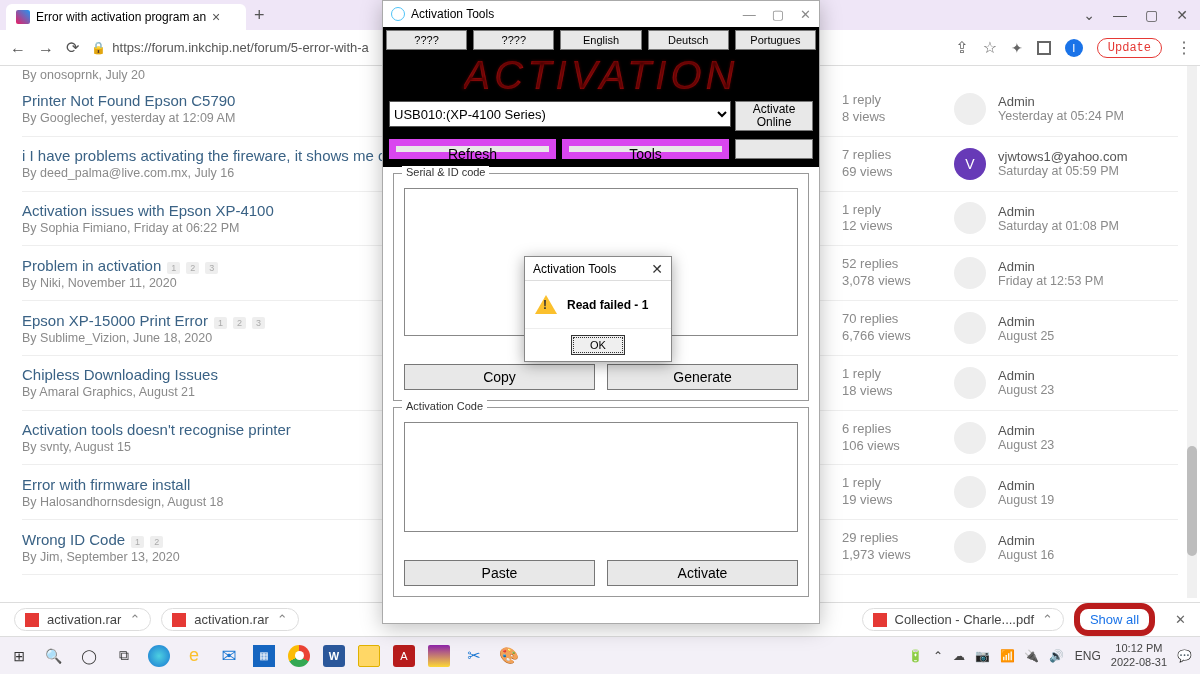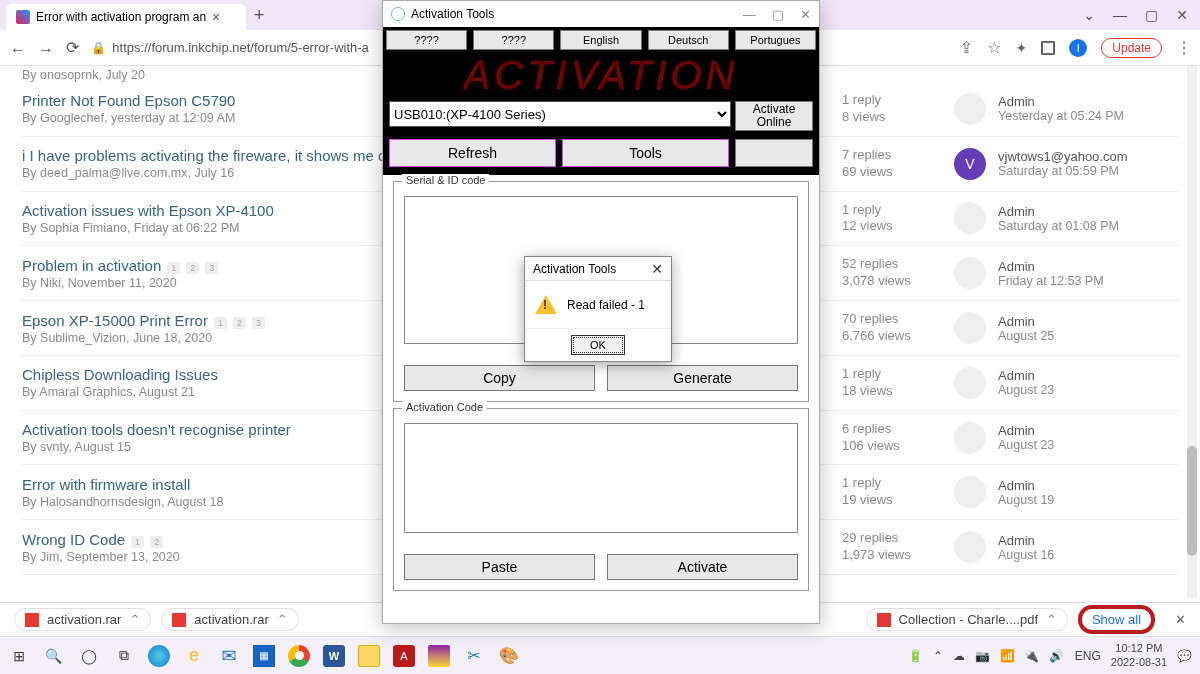--- a/index.html
+++ b/index.html
@@ -15,21 +15,21 @@
 .wincontrols span { display: inline-block; }
 
 .browser-bar { background: #fff; height: 36px; display: flex; align-items: center; padding: 0 10px; border-bottom: 1px solid #ddd; gap: 12px; }
 .navbtn { color: #555; font-size: 16px; }
 .url { color: #555; font-size: 13px; display: flex; align-items: center; gap: 6px; flex: 1; }
 .url .lock { color: #777; font-size: 12px; }
 .barright { display: flex; gap: 14px; align-items: center; color: #666; }
 .puzzle { font-size: 14px; }
 .square { width:14px; height:14px; border:2px solid #666; }
 .avatar-blue { width:18px; height:18px; border-radius:50%; background:#1a73e8; color:#fff; font-size:11px; display:flex; align-items:center; justify-content:center; }
-.update { border:1px solid #e53935; color:#e53935; border-radius:14px; padding:2px 10px; font-size:12px; }
+.update { border:1px solid #e53935; color:#e53935; border-radius:14px; padding:2px 10px; font-size:12px;font-family:Liberation Mono, monospace; }
 .dots { letter-spacing: -2px; }
 
 
 .forum { position: absolute; left: 0; right: 0; top: 66px; bottom: 38px; padding: 4px 22px 0 22px; background: #fff; overflow: hidden; }
 .thread { border-bottom: 1px solid #eee; padding: 10px 0; display: flex; align-items: center; }
 .tleft { flex: 0 0 820px; }
 .ttitle { color: #3a6285; font-size: 15px; }
 .tby { color: #8a8a8a; font-size: 12.5px; margin-top: 2px; }
 .pagebadge { display: inline-block; background: #eee; color: #aaa; font-size: 9px; padding: 1px 4px; border-radius: 2px; margin-left: 6px; }
 .tstats { width: 100px; text-align: left; color: #8a8a8a; font-size: 13px; line-height: 1.3; }
@@ -40,21 +40,21 @@
 .scrollbar { position:absolute; right:3px; top:66px; width:10px; bottom:76px; background:#f0f0f0; }
 .scrollthumb { position:absolute; right:0; width:10px; height:110px; background:#bdbdbd; border-radius:5px; top:380px; }
 
 
 .dlshelf { position:absolute; left:0; right:0; bottom:38px; height:34px; background:#fff; border-top:1px solid #ddd; display:flex; align-items:center; padding:0 14px; gap:10px; font-size:13px; color:#444; }
 .dlitem { display:flex; align-items:center; gap:8px; border:1px solid #ddd; border-radius:14px; padding:3px 10px; }
 .dlicon { width:14px;height:14px; background:#e53935; display:inline-block; }
 .dlchev { color:#888; }
 .dlspacer { flex:1; }
 .pdficon { width:14px;height:14px; background:#e53935; display:inline-block; }
-.showall { color:#1a73e8; margin-left:auto; border:4px solid #b91c1c; border-radius:14px; padding:3px 10px; }
+.showall { color:#1a73e8; margin-left:auto; border:6px solid #b91c1c; border-radius:14px; padding:3px 10px; }
 
 
 .taskbar { position:absolute; left:0; right:0; bottom:0; height:38px; background:#f3f0f7; display:flex; align-items:center; padding:0 8px; gap:13px; border-top:1px solid #ddd; }
 .tb-icon { width:22px; height:22px; display:flex; align-items:center; justify-content:center; font-size:14px; color:#333; }
 .tb-icon.edge { background: radial-gradient(circle,#4dd0e1,#1976d2); border-radius:50%; }
 .tb-icon.ie { color:#fbc02d; font-size:18px; }
 .tb-icon.mail { color:#1976d2; font-size:18px; }
 .tb-icon.calc { background:#1565c0; color:#fff; font-size:10px; }
 .tb-icon.chrome { background: conic-gradient(#ea4335 0 120deg,#34a853 120deg 240deg,#fbbc05 240deg 360deg); border-radius:50%; position:relative;}
 .tb-icon.chrome::after{content:"";width:9px;height:9px;background:#fff;border-radius:50%;position:absolute;}
@@ -74,33 +74,33 @@
 .app-winctl { margin-left:auto; display:flex; gap:16px; color:#888; font-size:13px; }
 .app-langs { background:#000; height:26px; display:flex; }
 .app-langs button { flex:1; margin:3px 3px; background:#e8e8e8; border:1px solid #777; font-size:11px; }
 .app-hero { background:#000; height:44px; display:flex; align-items:center; justify-content:center; }
 .hero-text { font-family: Impact, sans-serif; font-size:40px; letter-spacing:4px; background:linear-gradient(#8b0000,#ff1a1a,#8b0000); -webkit-background-clip:text; background-clip:text; color:transparent; font-style:italic; text-shadow:0 0 3px #400; }
 .app-row { background:#000; padding:4px 6px; display:flex; gap:4px; }
 .app-row select { flex:1; background:#fff; border:1px solid #555; font-size:13px; height:26px; }
 .act-online { width:78px; background:#e8e8e8; border:1px solid #777; font-size:12px; text-align:center; line-height:1.1; padding:1px 0; }
 .sq { width:78px; background:#e8e8e8; border:1px solid #777; }
 .app-row2 { background:#000; padding:4px 6px 8px 6px; display:flex; gap:6px; }
-.app-row2 button { flex:1; height:28px; background:#e8e8e8; border:1px solid #d946ef; font-size:14px; }
+.app-row2 button { flex:1; height:20px; background:#e8e8e8; border:7px solid #d946ef; font-size:14px; }
 .fieldset { border:1px solid #999; margin:6px 10px; position:relative; padding:14px 10px 10px 10px; }
 .fieldset .legend { position:absolute; top:-8px; left:8px; background:#fff; padding:0 4px; font-size:11px; color:#333; }
 .bigbox { border:1px solid #888; height:148px; background:#fff; }
 .bigbox2 { border:1px solid #888; height:110px; background:#fff; }
-.btnrow { display:flex; gap:12px; margin-top:21px; }
+.btnrow { display:flex; gap:12px; margin-top:28px; }
 .btnrow button { flex:1; height:26px; background:#e8e8e8; border:1px solid #777; font-size:14px; }
 
 
 .dialog { position:absolute; left:524px; top:256px; width:148px; background:#fff; border:1px solid #888; box-shadow:0 3px 14px rgba(0,0,0,.35); z-index:50; }
 .dlg-title { height:24px; display:flex; align-items:center; padding:0 8px; font-size:12px; border-bottom:1px solid #ddd; }
 .dlg-title .x { margin-left:auto; font-size:14px; color:#333; }
-.dlg-body { padding:14px 10px; display:flex; align-items:center; gap:10px; font-size:12px; font-weight:normal; }
+.dlg-body { padding:14px 10px; display:flex; align-items:center; gap:10px; font-size:12px; font-weight:bold; }
 .warn { width:0;height:0;border-left:11px solid transparent;border-right:11px solid transparent;border-bottom:19px solid #fbc02d; position:relative; }
 .warn::after { content:"!"; position:absolute; left:-3px; top:3px; color:#333; font-size:12px; font-weight:bold; }
 .dlg-foot { padding:6px; text-align:center; border-top:1px solid #eee; }
 .dlg-foot button { width:54px; height:20px; font-size:11px; border:1px solid #333; outline:1px dotted #333; outline-offset:-3px; background:#efefef; }
 </style>
 </head>
 <body>
 
 <div class="browser-top">
   <div class="tab">

